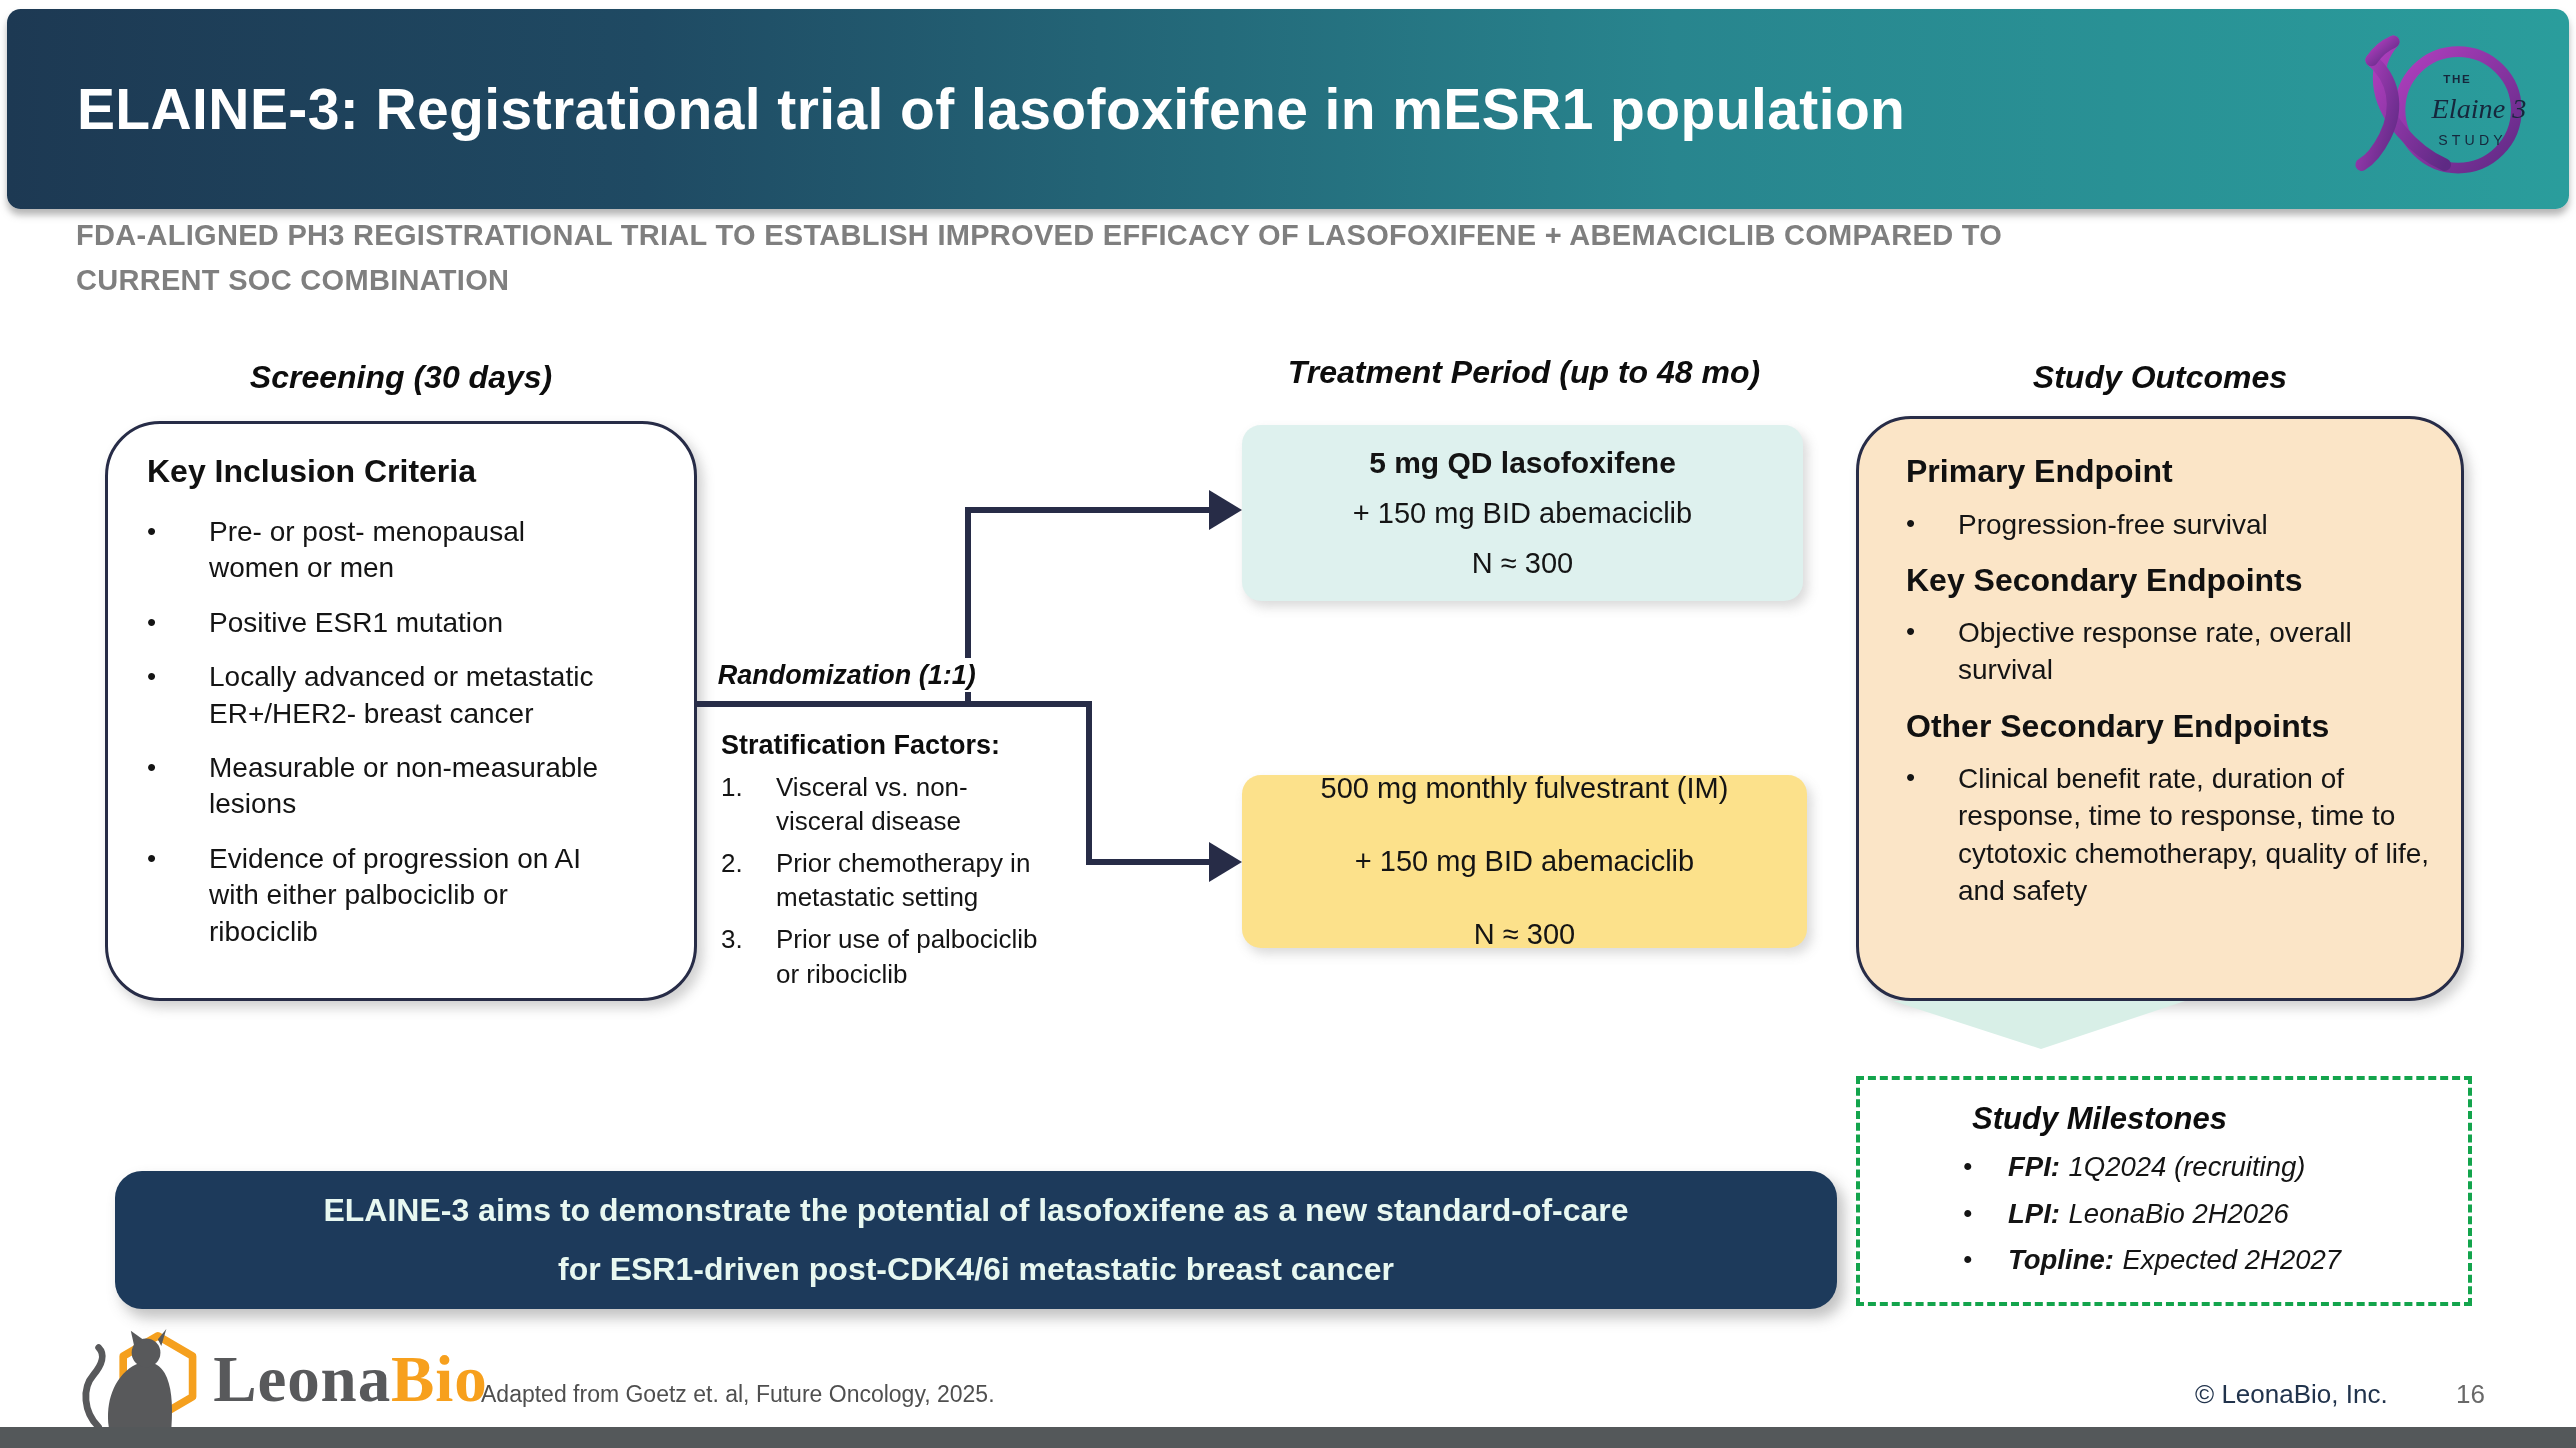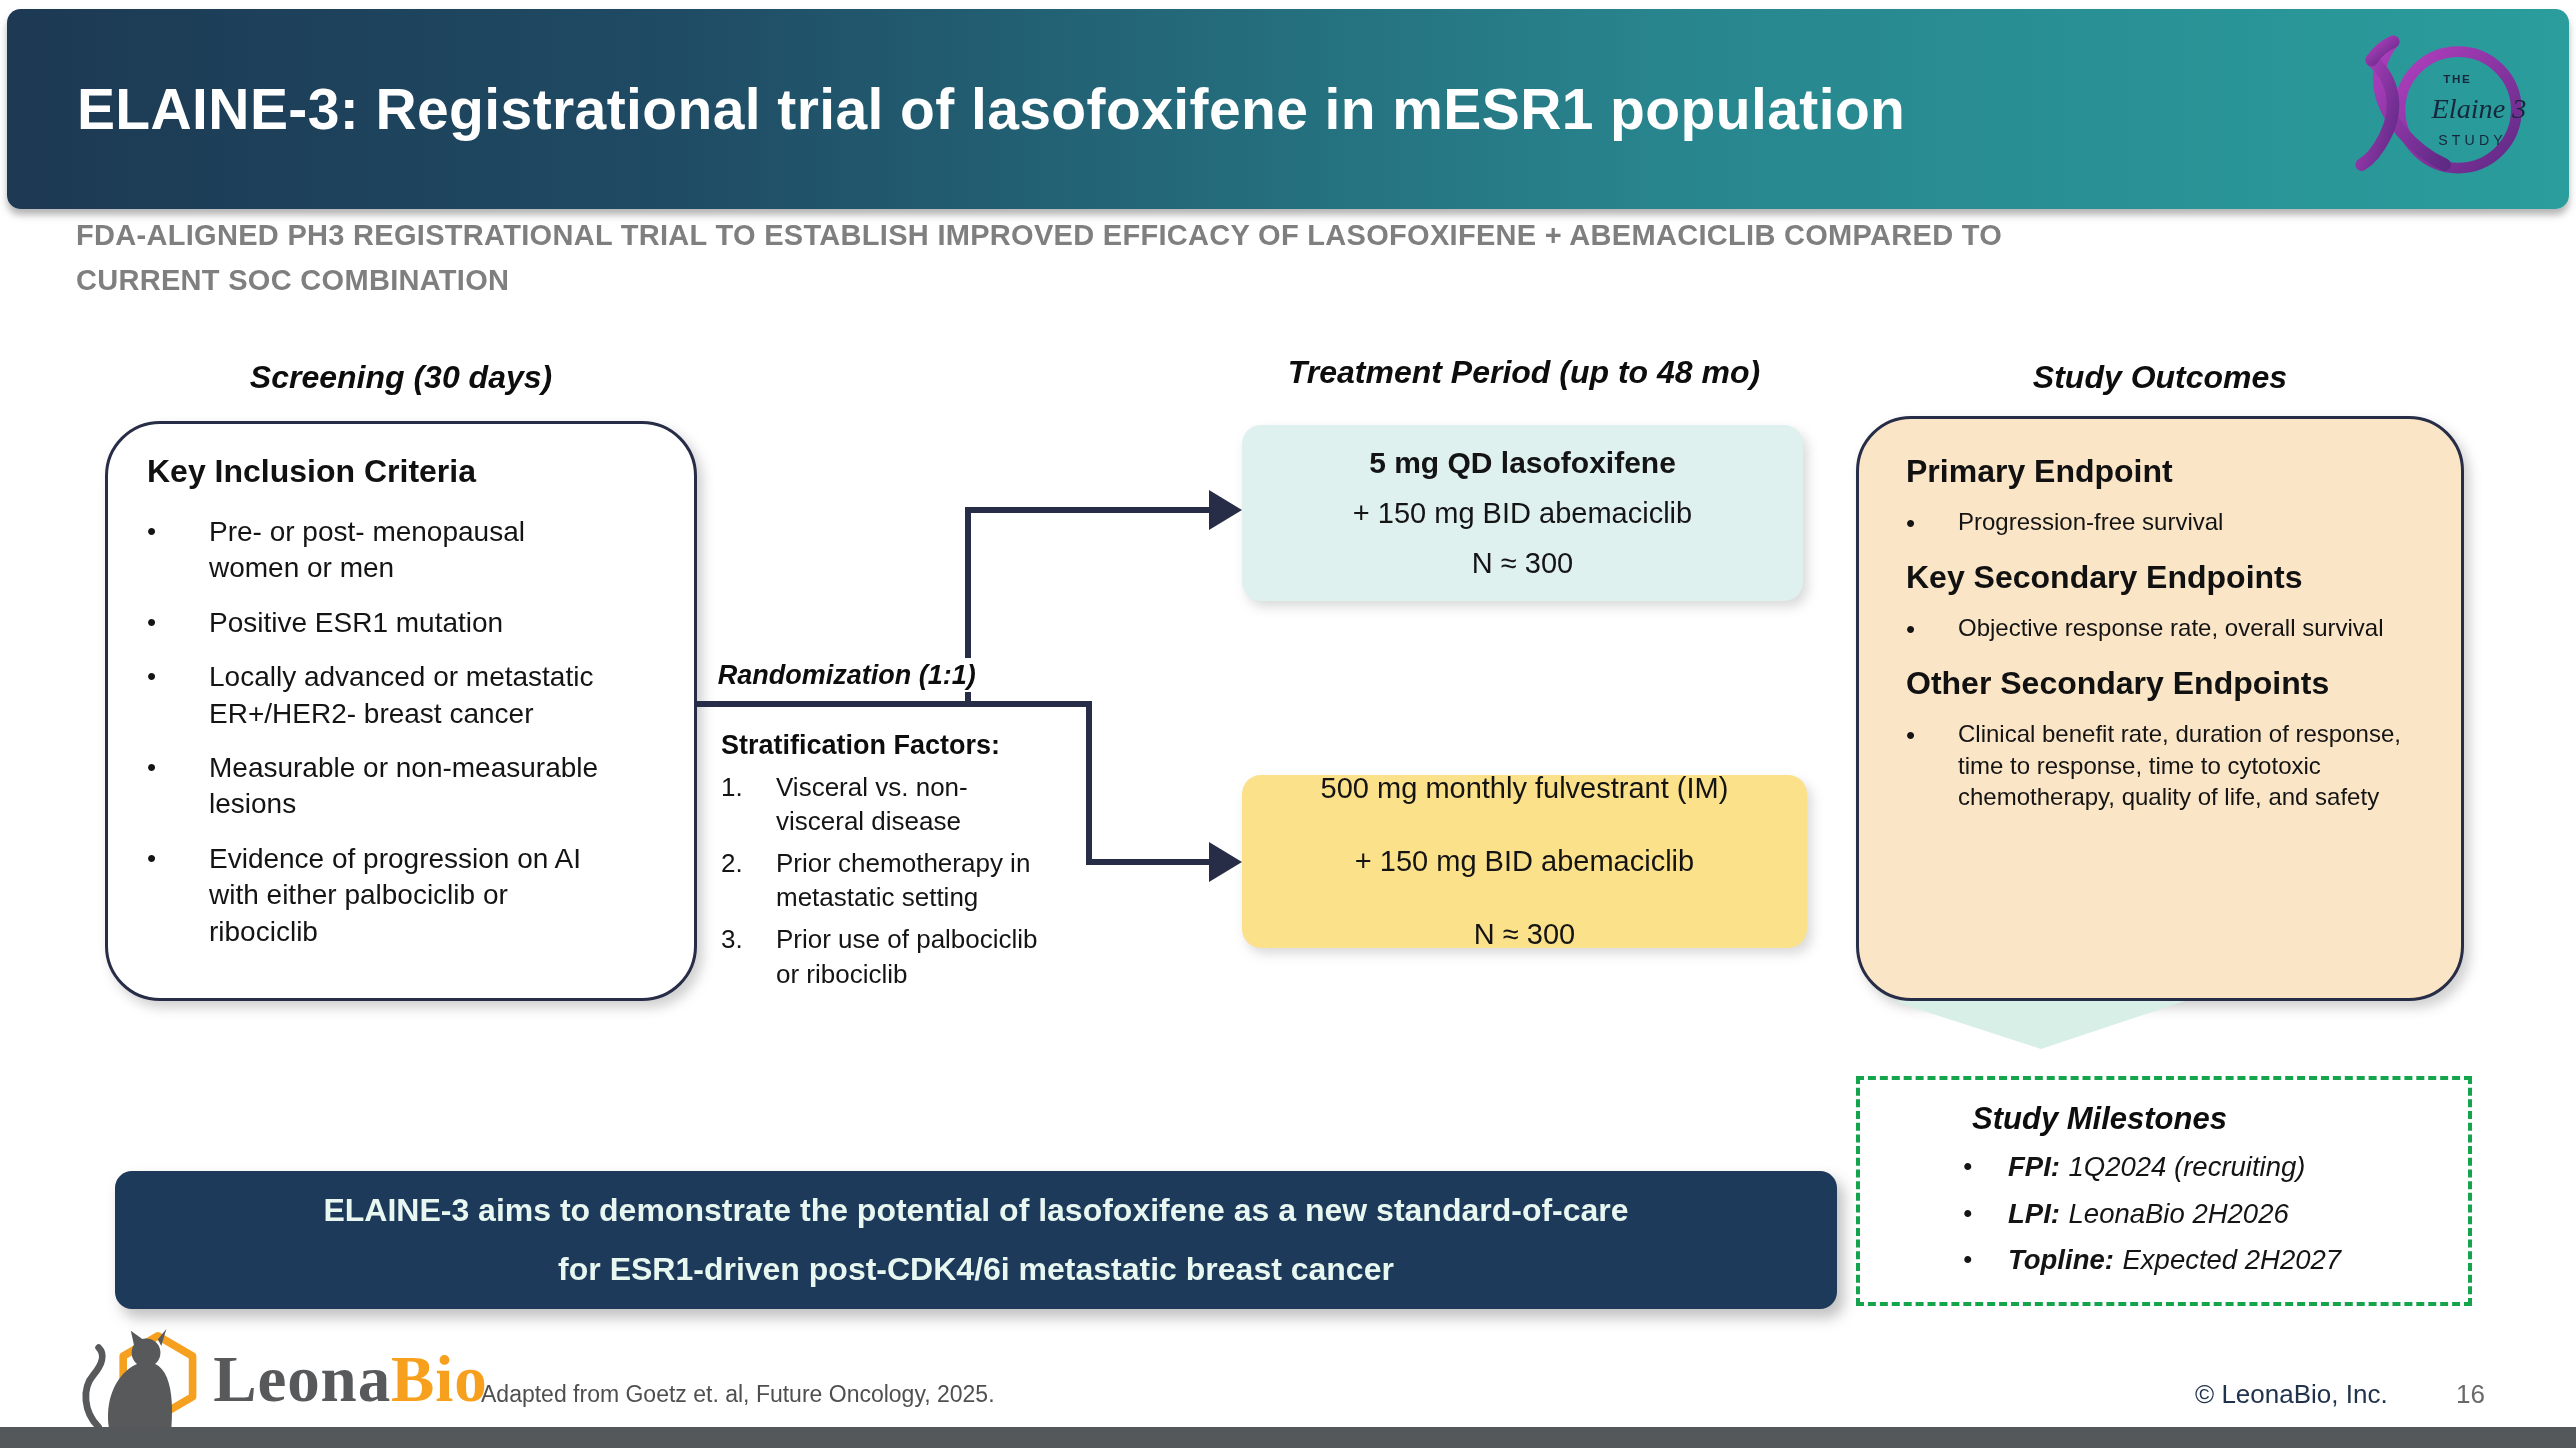--- a/index.html
+++ b/index.html
@@ -62,38 +62,38 @@
   .arm-line{font-size:29px;color:#141414;}
   .arm-line.bold{font-weight:800;font-size:30px;}
 
   
   .out-box{position:absolute;left:1856px;top:416px;width:608px;height:585px;background:#fbe5c7;
     border:3.4px solid #272c47;border-radius:55px;box-shadow:5.2px 6.9px 12px rgba(90,90,90,.28);
     box-sizing:border-box;padding:34px 31px 0 47px;}
   .o-title{font-size:32px;font-weight:800;color:#111;margin-bottom:15.5px;}
   .o-item{display:flex;margin-bottom:19px;}
   .o-dot{flex:0 0 52px;font-size:26px;line-height:1.33;}
-  .o-text{width:481px;font-size:24px;line-height:1.33;}
+  .o-text{width:481px;font-size:28px;line-height:1.33;}
 
   .mint-arrow{position:absolute;left:1893px;top:1001px;width:0;height:0;
     border-left:148px solid transparent;border-right:144px solid transparent;
     border-top:48px solid #d8efe7;}
 
   
   .mile-box{position:absolute;left:1856px;top:1076px;width:616px;height:230px;background:#ffffff;
     border:4.3px dashed #13a44c;box-sizing:border-box;padding-top:20.6px;}
   .mile-title{text-align:center;font-size:31px;font-weight:800;font-style:italic;color:#0d0d0d;margin-bottom:13.7px;margin-right:129px;}
   .m-item{display:flex;margin-left:103px;margin-bottom:12px;font-style:italic;}
   .m-dot{flex:0 0 45px;font-size:26px;line-height:1.25;}
   .m-label{font-size:27.5px;font-weight:800;line-height:1.25;margin-right:8.6px;}
   .m-value{font-size:27.5px;line-height:1.25;}
 
   
   .banner{position:absolute;left:115px;top:1171px;width:1722px;height:138px;background:#1d3a5b;
-    border-radius:17px;box-shadow:6.9px 8.6px 13.7px rgba(80,80,80,.35);display:flex;flex-direction:column;
+    border-radius:27px;box-shadow:6.9px 8.6px 13.7px rgba(80,80,80,.35);display:flex;flex-direction:column;
     justify-content:center;align-items:center;gap:22px;}
   .banner div{font-size:32px;font-weight:800;color:#e8f8f1;text-align:center;}
 
   
   .brand{position:absolute;left:79px;top:1324px;display:flex;align-items:center;gap:5.2px;}
   .brand-text{font-family:"Liberation Serif",serif;font-size:65px;font-weight:700;letter-spacing:0.9px;}
   .brand-leona{color:#58595b;}
   .brand-bio{color:#f7a01d;}
   .src-note{position:absolute;left:481px;top:1381px;font-size:23px;color:#4f4f4f;}
   .src-italic{}

